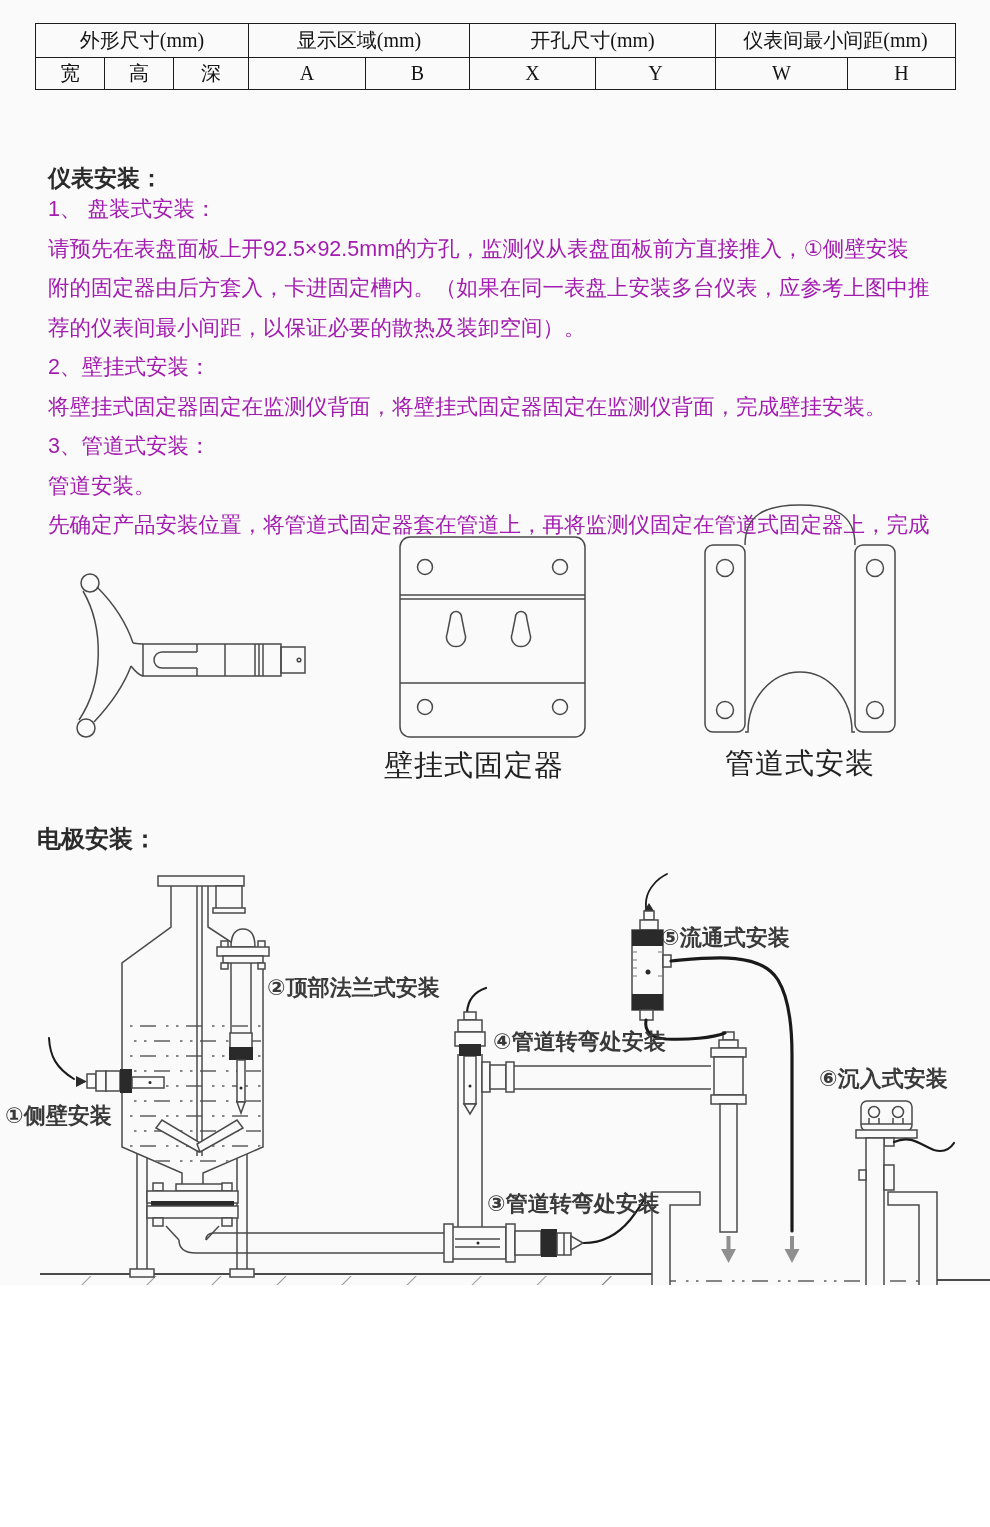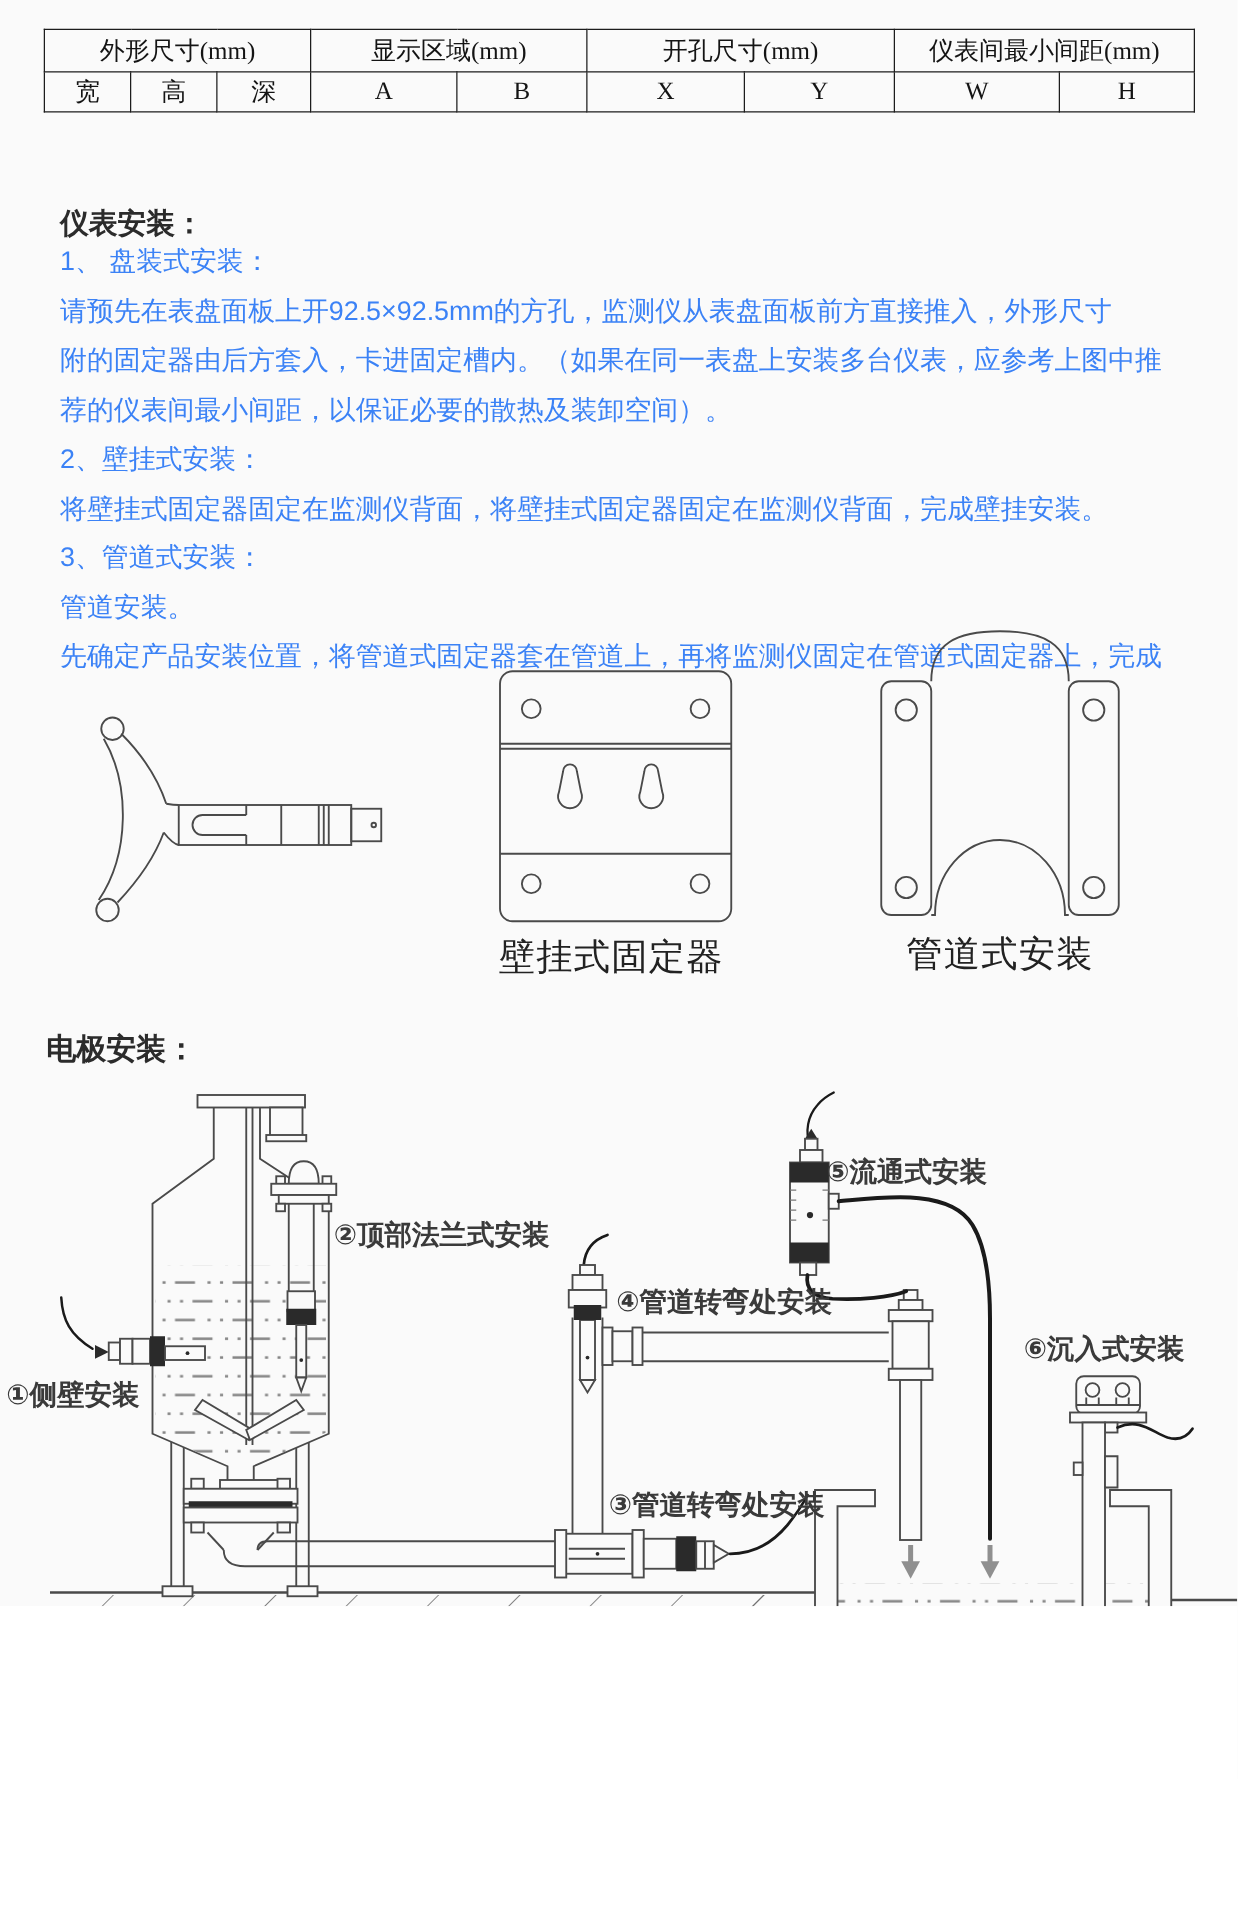--- a/index.html
+++ b/index.html
@@ -9,21 +9,21 @@
   
   table.spec{position:absolute;left:35px;top:23px;width:920px;border-collapse:collapse;
              font-family:"Liberation Serif","DejaVu Serif",serif;color:#141414;table-layout:fixed;}
   table.spec td{border:1.7px solid #1c1c1c;text-align:center;vertical-align:middle;
                 font-size:20px;padding:0;}
   tr.r1 td{height:33px;}  tr.r2 td{height:31px;}  tr.r3 td{height:31px;}
 
   .h1{position:absolute;font-size:23px;font-weight:700;color:#2b2b2b;white-space:nowrap;margin-top:15px;}
   .bodylines{position:absolute;left:48px;top:190px;}
   .bodyline{font-size:21.5px;line-height:39.5px;height:39.5px;white-space:nowrap;
-            font-weight:500;color:#3b82f6;}
+            font-weight:500;color:#a21caf;}
 
   .figure{position:absolute;}
   .cap{position:absolute;width:220px;text-align:center;font-family:"Liberation Serif","DejaVu Serif",serif;
        font-size:29px;color:#222;letter-spacing:1px;white-space:nowrap;}
 
   svg .ln{stroke:#4a4a4a;stroke-width:1.5;fill:none;}
   svg .ln2{stroke:#4a4a4a;stroke-width:2;fill:none;}
   svg .fw{fill:#fafafa;stroke:#4a4a4a;stroke-width:1.5;}
   svg .fb{fill:#2a2a2a;stroke:none;}
   svg .cable{stroke:#1a1a1a;fill:none;stroke-linecap:round;}
@@ -67,21 +67,21 @@
       <td>W</td>
       <td>H</td>
     </tr>
   </tbody>
     </table>
 
   <div class="h1" style="left:48px;top:148px">仪表安装：</div>
 
   <div class="bodylines">
     <div class="bodyline">1、 盘装式安装：</div>
-    <div class="bodyline">请预先在表盘面板上开92.5×92.5mm的方孔，监测仪从表盘面板前方直接推入，外形尺寸</div>
+    <div class="bodyline">请预先在表盘面板上开92.5×92.5mm的方孔，监测仪从表盘面板前方直接推入，①侧壁安装</div>
     <div class="bodyline">附的固定器由后方套入，卡进固定槽内。（如果在同一表盘上安装多台仪表，应参考上图中推</div>
     <div class="bodyline">荐的仪表间最小间距，以保证必要的散热及装卸空间）。</div>
     <div class="bodyline">2、壁挂式安装：</div>
     <div class="bodyline">将壁挂式固定器固定在监测仪背面，将壁挂式固定器固定在监测仪背面，完成壁挂安装。</div>
     <div class="bodyline">3、管道式安装：</div>
     <div class="bodyline">管道安装。</div>
     <div class="bodyline">先确定产品安装位置，将管道式固定器套在管道上，再将监测仪固定在管道式固定器上，完成</div>
   </div>
 
   <div class="figure" style="left:55px;top:570px">
@@ -113,21 +113,21 @@
       <line class="ln" x1="400" y1="599" x2="585" y2="599"></line>
       <line class="ln" x1="400" y1="683" x2="585" y2="683"></line>
       <circle class="ln" cx="425" cy="567" r="7.5"></circle>
       <circle class="ln" cx="560" cy="567" r="7.5"></circle>
       <circle class="ln" cx="425" cy="707" r="7.5"></circle>
       <circle class="ln" cx="560" cy="707" r="7.5"></circle>
       <path class="ln" d="M 450.5,617 A 5.5,5.5 0 1 1 461.5,617 L 464.8,633.5 A 9.5,9.5 0 1 1 447.2,633.5 Z"></path>
       <path class="ln" d="M 515.5,617 A 5.5,5.5 0 1 1 526.5,617 L 529.8,633.5 A 9.5,9.5 0 1 1 512.2,633.5 Z"></path>
     </svg>
   </div>
-  <div class="cap" style="left:379px;top:746px">壁挂式固定器</div>
+  <div class="cap" style="left:364px;top:746px">壁挂式固定器</div>
 
   <div class="figure" style="left:698px;top:503px">
     <svg width="205" height="237" viewBox="698 503 205 237">
       <path class="ln" d="M 745,545 C 745,515 765,505 800,505 C 835,505 855,515 855,545"></path>
       <rect class="ln" x="705" y="545" width="40" height="187" rx="8"></rect>
       <rect class="ln" x="855" y="545" width="40" height="187" rx="8"></rect>
       <circle class="ln" cx="725" cy="568" r="8.5"></circle>
       <circle class="ln" cx="875" cy="568" r="8.5"></circle>
       <circle class="ln" cx="725" cy="710" r="8.5"></circle>
       <circle class="ln" cx="875" cy="710" r="8.5"></circle>

